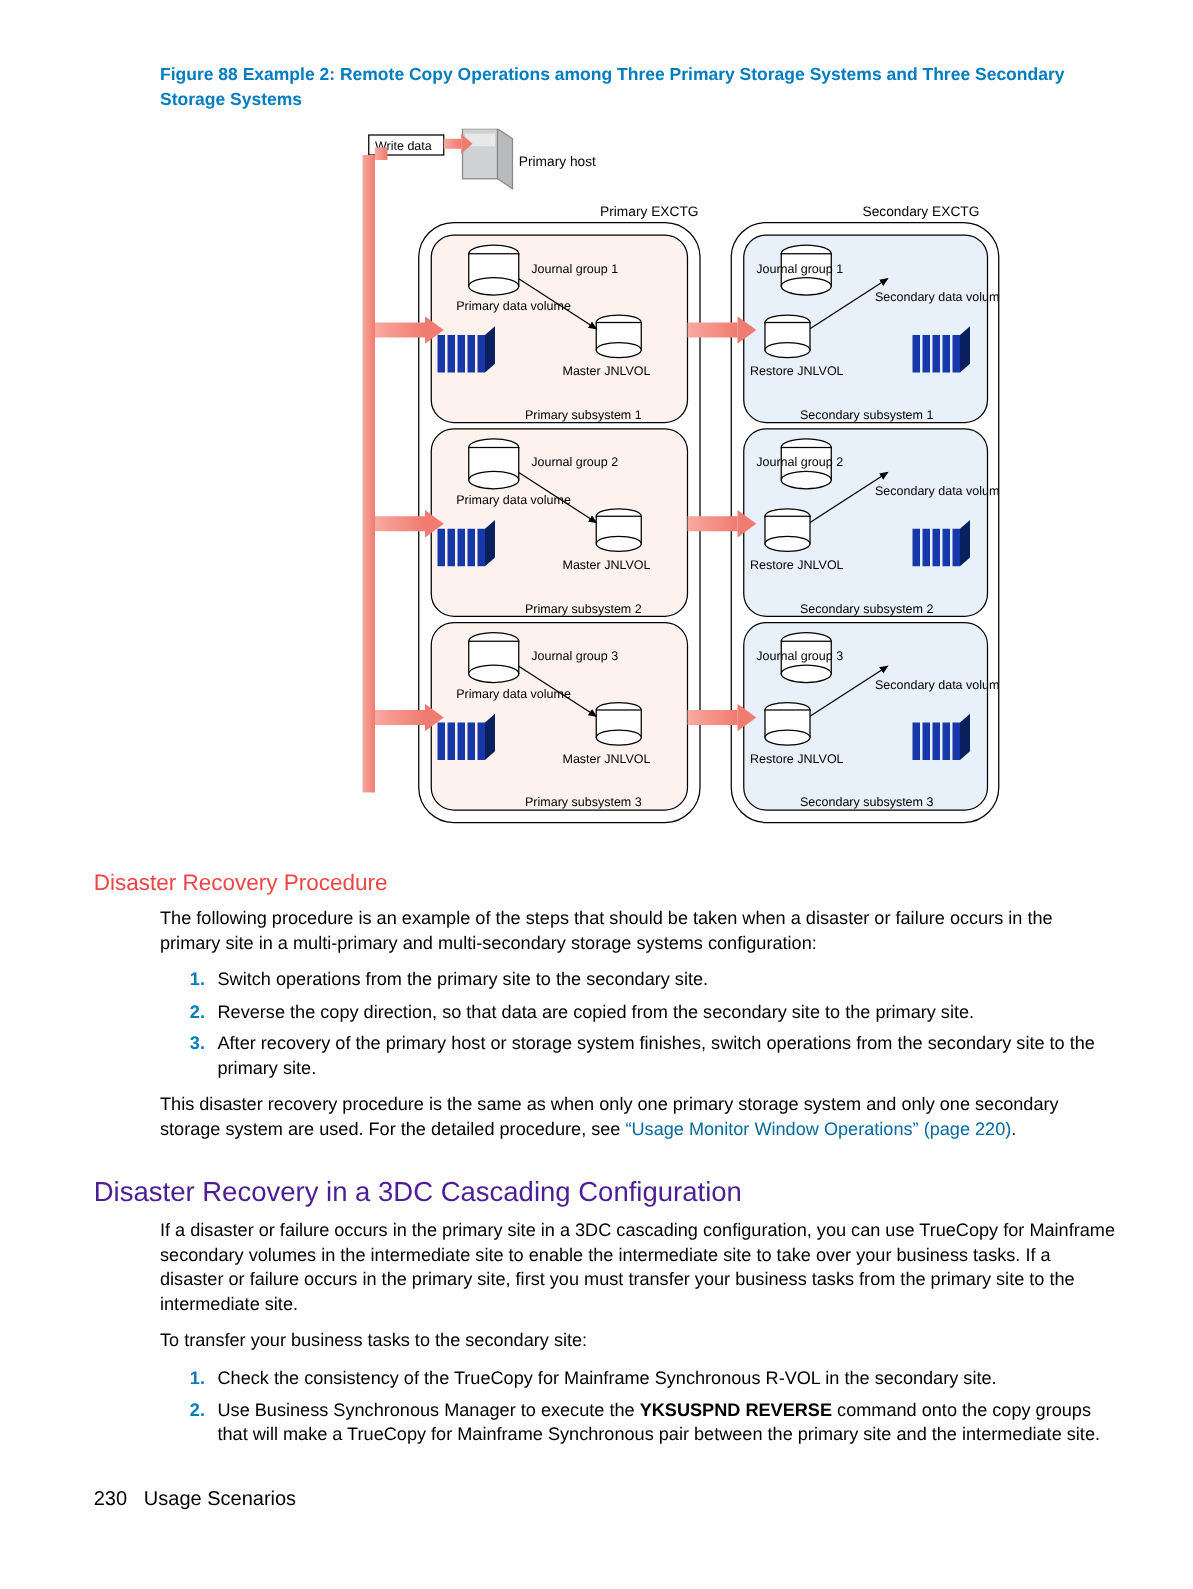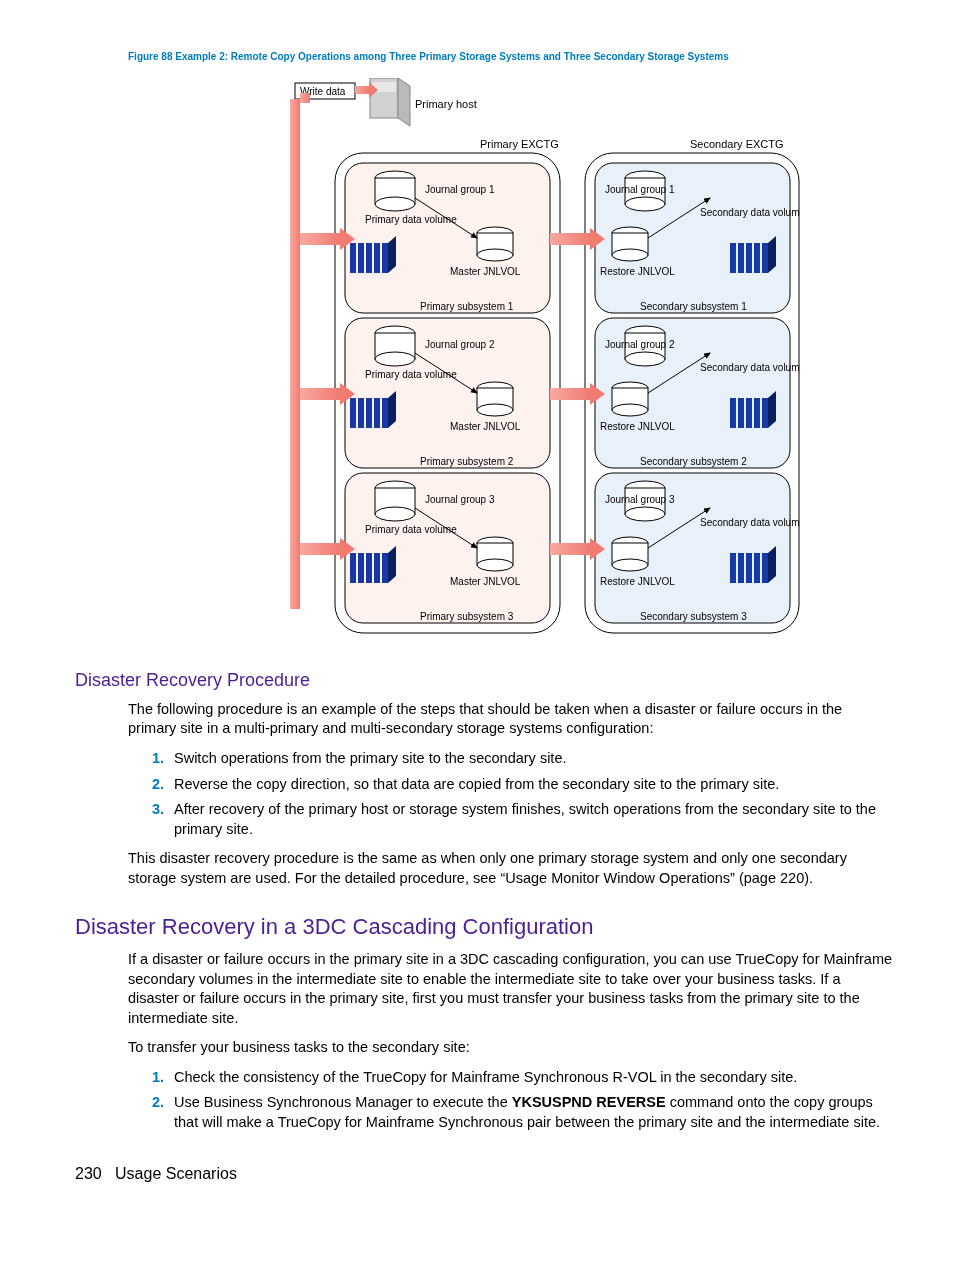--- a/index.html
+++ b/index.html
@@ -8,31 +8,31 @@
     padding: 50px 60px 30px 75px;
     width: 954px;
     box-sizing: border-box;
     color: #000;
     font-size: 14.5px;
     line-height: 1.35;
   }
   .figure-title {
     color: #007cc0;
     font-weight: bold;
-    font-size: 10px;
+    font-size: 14px;
     margin: 0 0 14px 53px;
     line-height: 1.4;
   }
   .diagram-wrap {
     margin-left: 70px;
     margin-bottom: 24px;
     text-align: center;
   }
   .h3 {
-    color: #4c1d95;
+    color: #ef4444;
     font-size: 18px;
     font-weight: normal;
     margin: 20px 0 8px 0;
   }
   .h2 {
     color: #4c1d95;
     font-size: 22px;
     font-weight: normal;
     margin: 24px 0 8px 0;
   }
@@ -46,21 +46,21 @@
   ol.steps li {
     margin-bottom: 6px;
     padding-left: 6px;
     margin-left: 12px;
   }
   ol.steps li::marker {
     color: #007cc0;
     font-weight: bold;
   }
   .link {
-    color: #000000;
+    color: #0369a1;
   }
   .footer {
     font-size: 16px;
     margin-top: 30px;
   }
   svg text { font-family: Arial, Helvetica, sans-serif; }
 </style>
 </head>
 <body>
 

